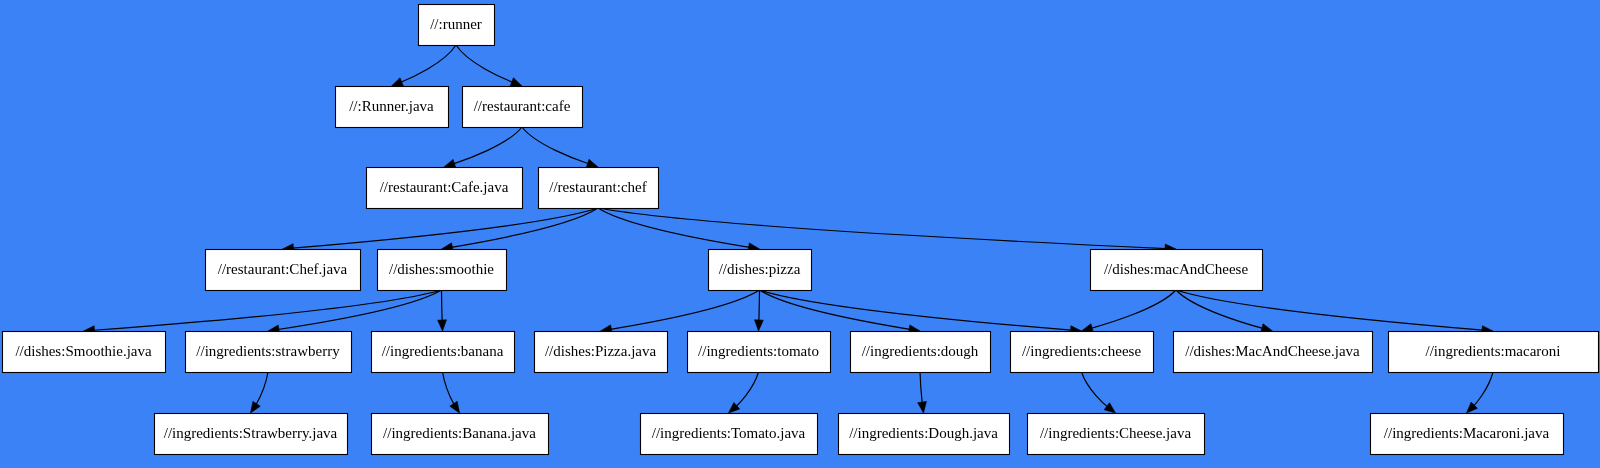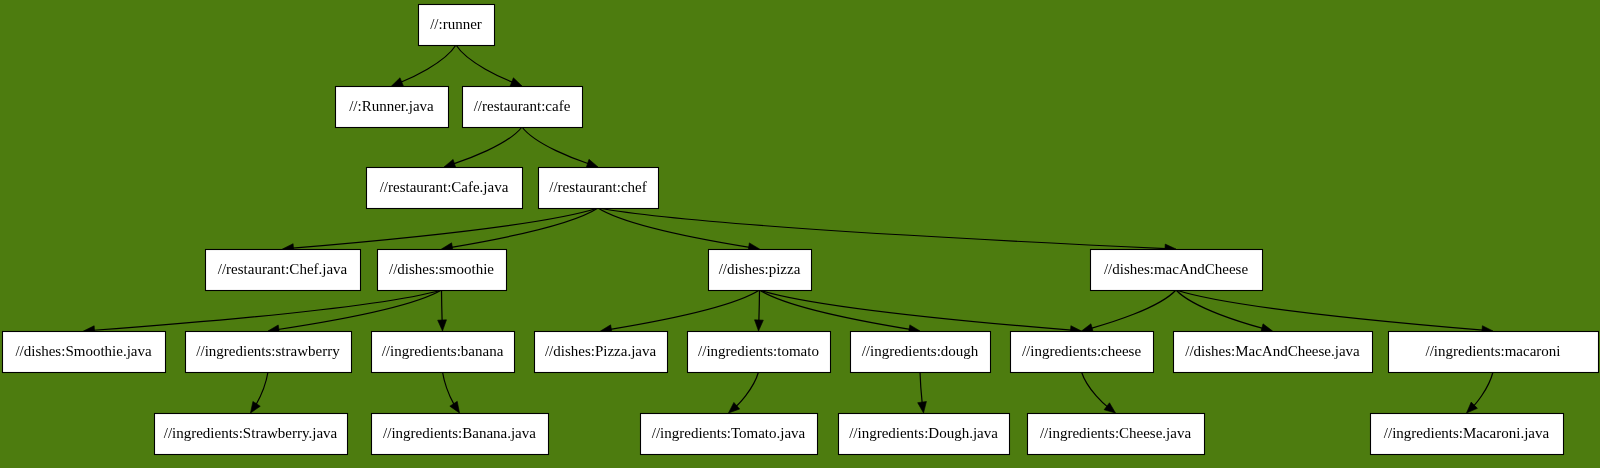--- a/index.html
+++ b/index.html
@@ -4,21 +4,21 @@
 <style>
   html, body {
     margin: 0;
     padding: 0;
     background: #ffffff;
   }
   #graph-root {
     position: relative;
     width: 1600px;
     height: 468px;
-    background: #4d7c0f;
+    background: #3b82f6;
     font-family: "Liberation Serif", "DejaVu Serif", serif;
     overflow: hidden;
   }
   svg#graph-canvas {
     display: block;
     width: 1600px;
     height: 468px;
   }
   .node-box {
     fill: #ffffff;

